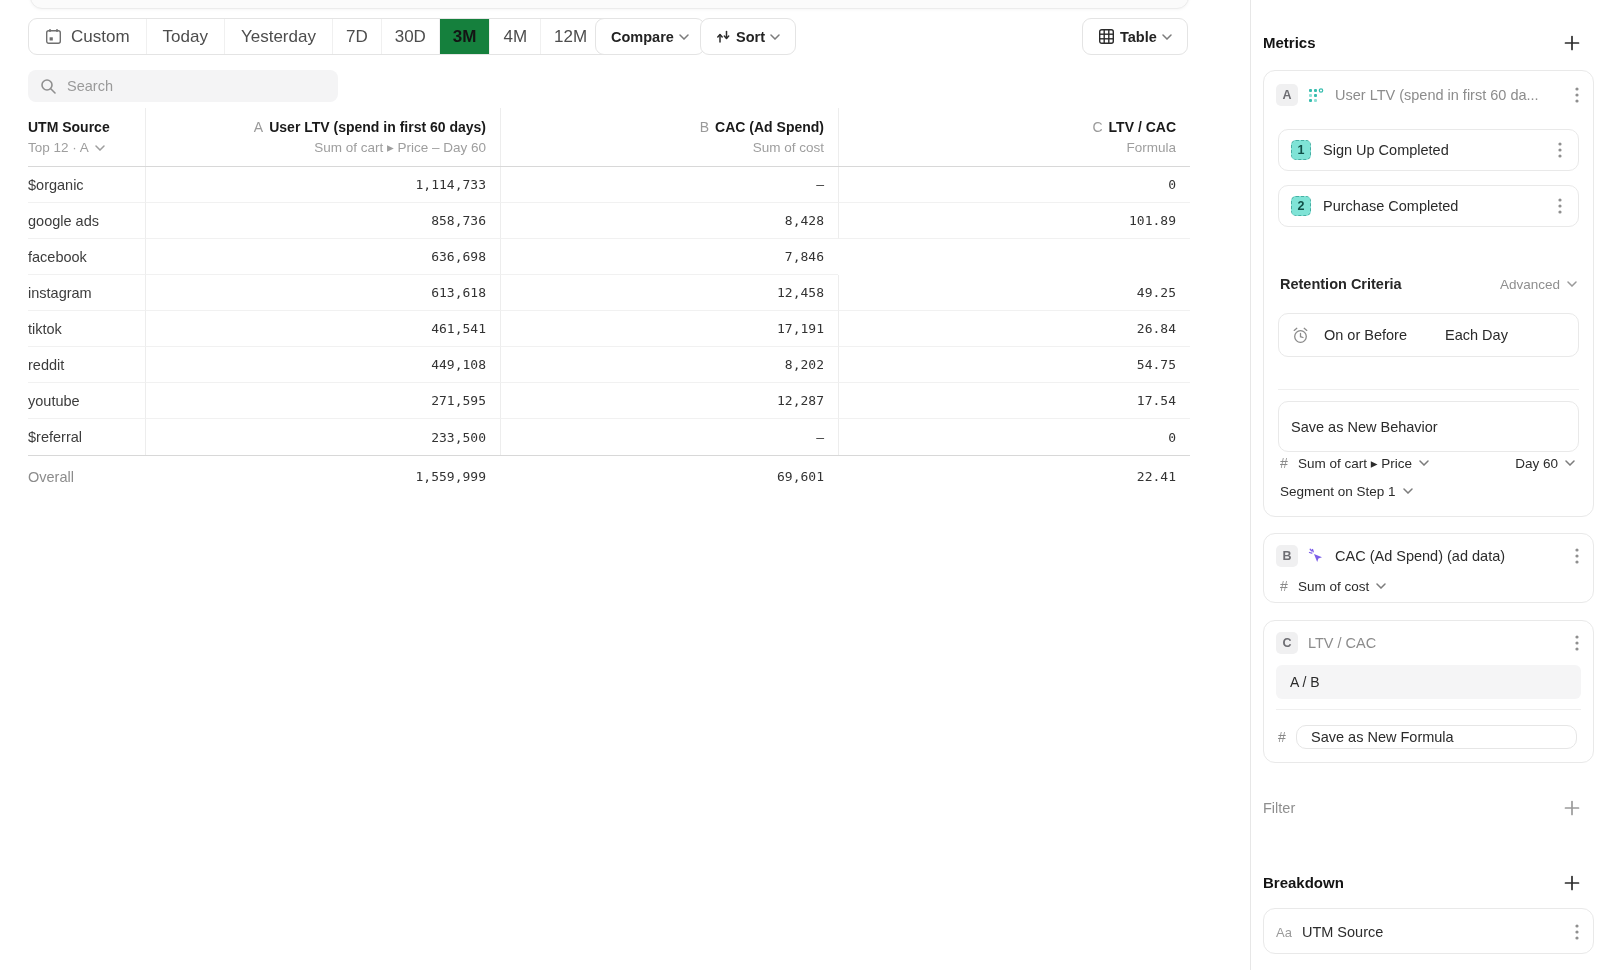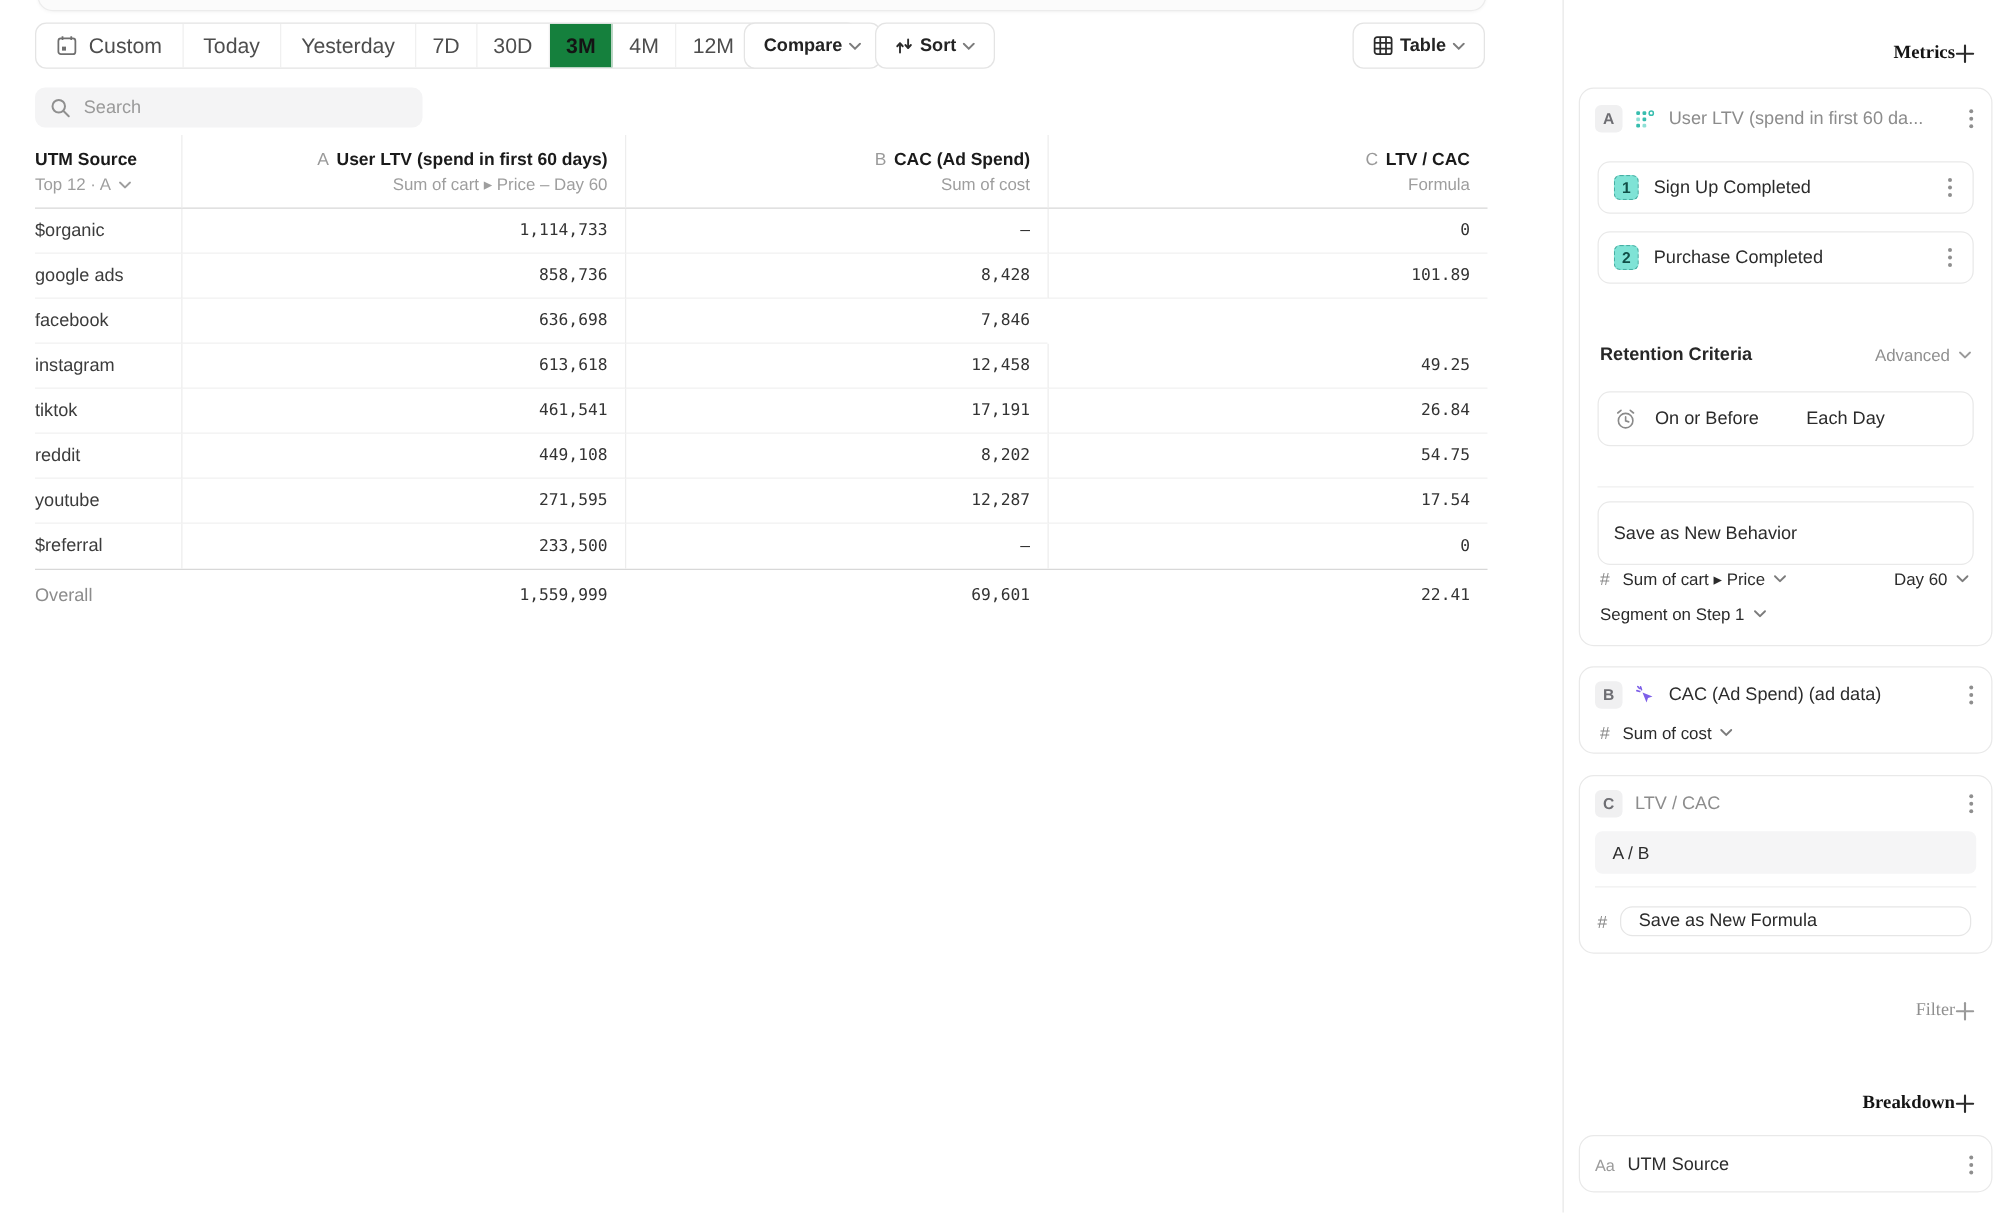--- a/index.html
+++ b/index.html
@@ -54,21 +54,21 @@
     font-family:"DejaVu Sans Mono", monospace; font-size:13px; color:#333; }
   .overall { border-top:1px solid #d8d8d8; height:42px; }
   .overall > div { display:flex; align-items:center; }
   .ov-label { font-size:14.5px; color:#8c8c8c; }
 
   
   .panel-divider { position:absolute; left:1250px; top:0; width:1px; height:970px;
     background:#e7e7e7; }
   .panel { position:absolute; left:1263px; top:0; width:331px; height:970px; }
   .sec-head { position:absolute; left:0; width:100%; display:flex; align-items:center;
-    justify-content:flex-end; padding-right:14px;font-family:Liberation Serif, serif; }
+    justify-content:space-between; padding-right:14px; }
   .sec-title { font-size:15px; font-weight:bold; color:#141414; }
   .sec-title.muted { color:#8f8f8f; font-weight:normal; font-size:14.5px; }
   .card { position:absolute; left:0; width:331px; border:1px solid #e9e9e9;
     border-radius:12px; background:#fff; }
   .card-head { position:absolute; left:12px; right:10px; top:12px; height:24px;
     display:flex; align-items:center; gap:10px; }
   .abc-badge { width:22px; height:22px; border-radius:5px; background:#f0f0f1;
     color:#6e6e73; font-size:12.5px; font-weight:bold; display:flex; align-items:center;
     justify-content:center; flex:0 0 auto; }
   .metric-title { font-size:14.5px; color:#2c2c2c; flex:1 1 auto; white-space:nowrap;

